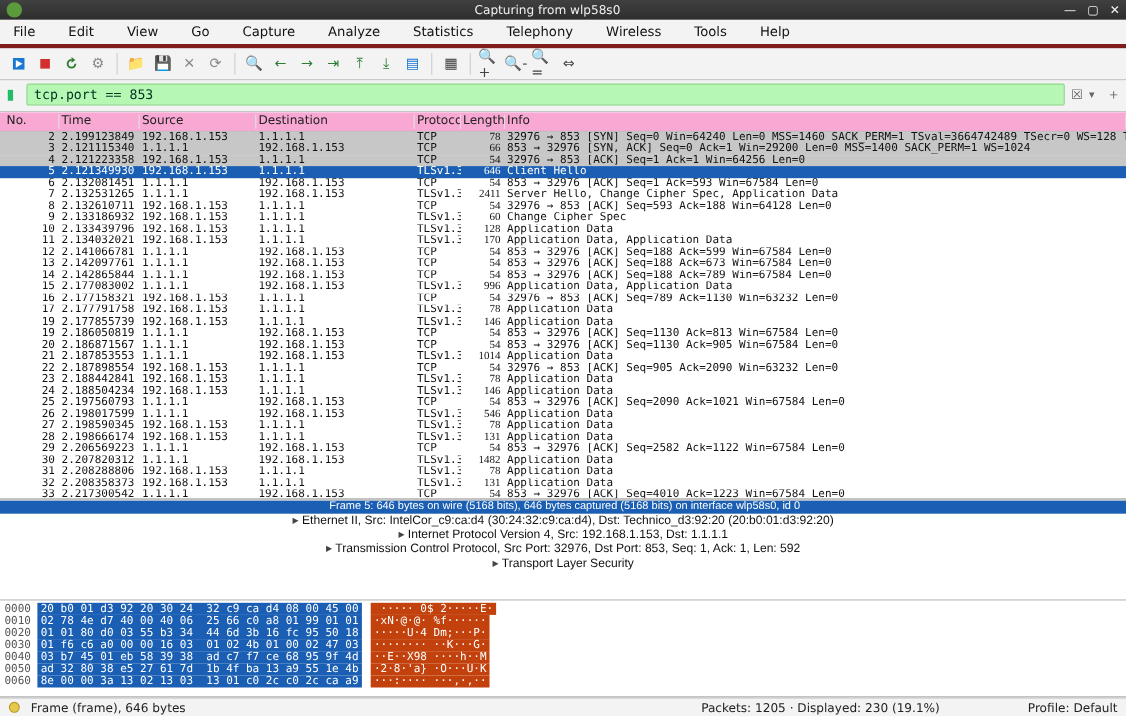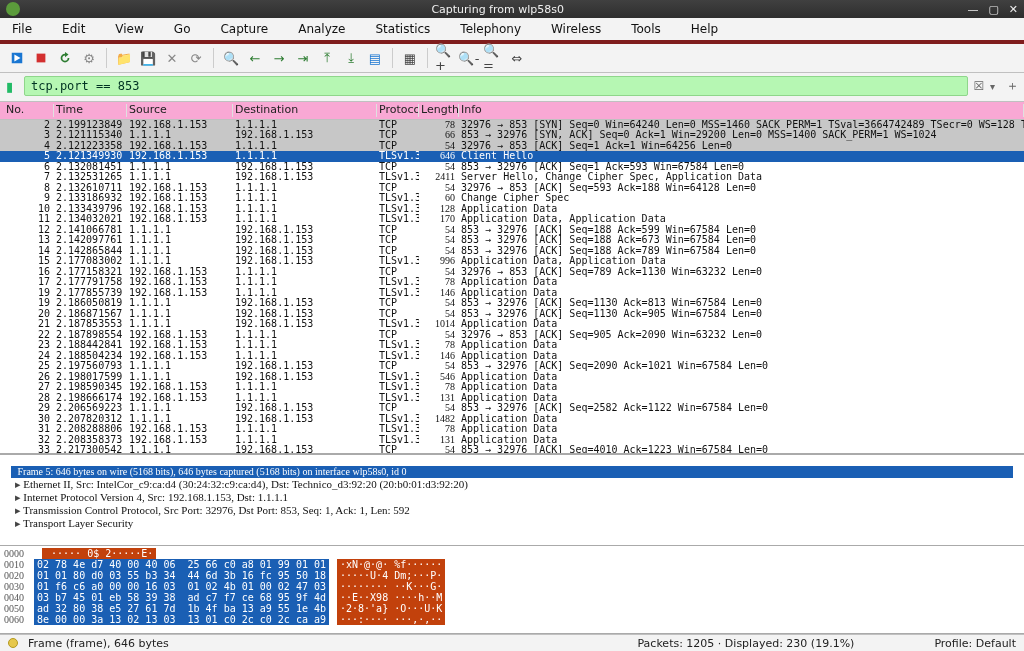--- a/index.html
+++ b/index.html
@@ -108,27 +108,28 @@
 .prow > div { padding: 0 2px; overflow: hidden; text-overflow: clip; }
 .prow .no { text-align: right; padding-right: 4px;}
 .prow .len { text-align: right; padding-right: 4px; font-family: Liberation Serif, serif;}
 .prow.related { background: #c7c7c7; }
 .prow.selected { background: #1a5fb4; color: #fff; }
 .prow .info { white-space: pre; }
 
 .tree {
   flex: 0 0 92px;
   background: #fff;
-  font-family: Liberation Serif, serif;
+  font-family: Liberation Sans, sans-serif;
   font-size: 11px;
   line-height: 13px;
   border-top: 1px solid #aaa;
   border-bottom: 1px solid #aaa;
-  padding: 11px;
+  padding: 0;
   overflow: hidden;
+  text-align: center;
 }
 .tree .thead {
   background: #1a5fb4; color: #fff;
   padding: 0 4px;
   white-space: pre;
   font-size: 10px;
   line-height: 12px;
 }
 .tree .tl { padding: 0 4px 0 4px; color: #111; white-space: pre; }
 .tree .tl::before { content: "\25B8  "; color: #444; }
@@ -137,21 +138,21 @@
   flex: 0 0 88px;
   background: #fff;
   font-family: monospace;
   font-size: 10px;
   line-height: 11px;
   overflow: hidden;
   padding: 2px 4px;
   border-bottom: 1px solid #aaa;
 }
 .hexline { display: flex; }
-.hexline .off { width: 30px; color: #555; font-family: Liberation Serif, serif; }
+.hexline .off { width: 30px; color: #555; }
 .hexline .bytes { color: #fff; background: #1a5fb4; padding: 0 3px; white-space: pre; }
 .hexline .ascii { margin-left: 8px; color: #fff; background: #c2410c; padding: 0 3px; white-space: pre; }
 
 .spacer { flex: 1; background: #eee; }
 .statusbar {
   height: 20px;
   background: #f3f3f3;
   border-top: 1px solid #c0c0c0;
   display: flex; align-items: center;
   font-size: 11px; color: #222;
@@ -543,20 +544,21 @@
   <div class="thead"> Frame 5: 646 bytes on wire (5168 bits), 646 bytes captured (5168 bits) on interface wlp58s0, id 0</div>
   <div class="tl">Ethernet II, Src: IntelCor_c9:ca:d4 (30:24:32:c9:ca:d4), Dst: Technico_d3:92:20 (20:b0:01:d3:92:20)</div>
   <div class="tl">Internet Protocol Version 4, Src: 192.168.1.153, Dst: 1.1.1.1</div>
   <div class="tl">Transmission Control Protocol, Src Port: 32976, Dst Port: 853, Seq: 1, Ack: 1, Len: 592</div>
   <div class="tl">Transport Layer Security</div>
 </div>
 
 <div class="hex" id="hexbox">
     <div class="hexline">
       <span class="off">0000</span>
+      <span class="bytes">20 b0 01 d3 92 20 30 24  32 c9 ca d4 08 00 45 00</span>
       <span class="ascii"> ····· 0$ 2·····E·</span>
     </div>
     <div class="hexline">
       <span class="off">0010</span>
       <span class="bytes">02 78 4e d7 40 00 40 06  25 66 c0 a8 01 99 01 01</span>
       <span class="ascii">·xN·@·@· %f······</span>
     </div>
     <div class="hexline">
       <span class="off">0020</span>
       <span class="bytes">01 01 80 d0 03 55 b3 34  44 6d 3b 16 fc 95 50 18</span>

